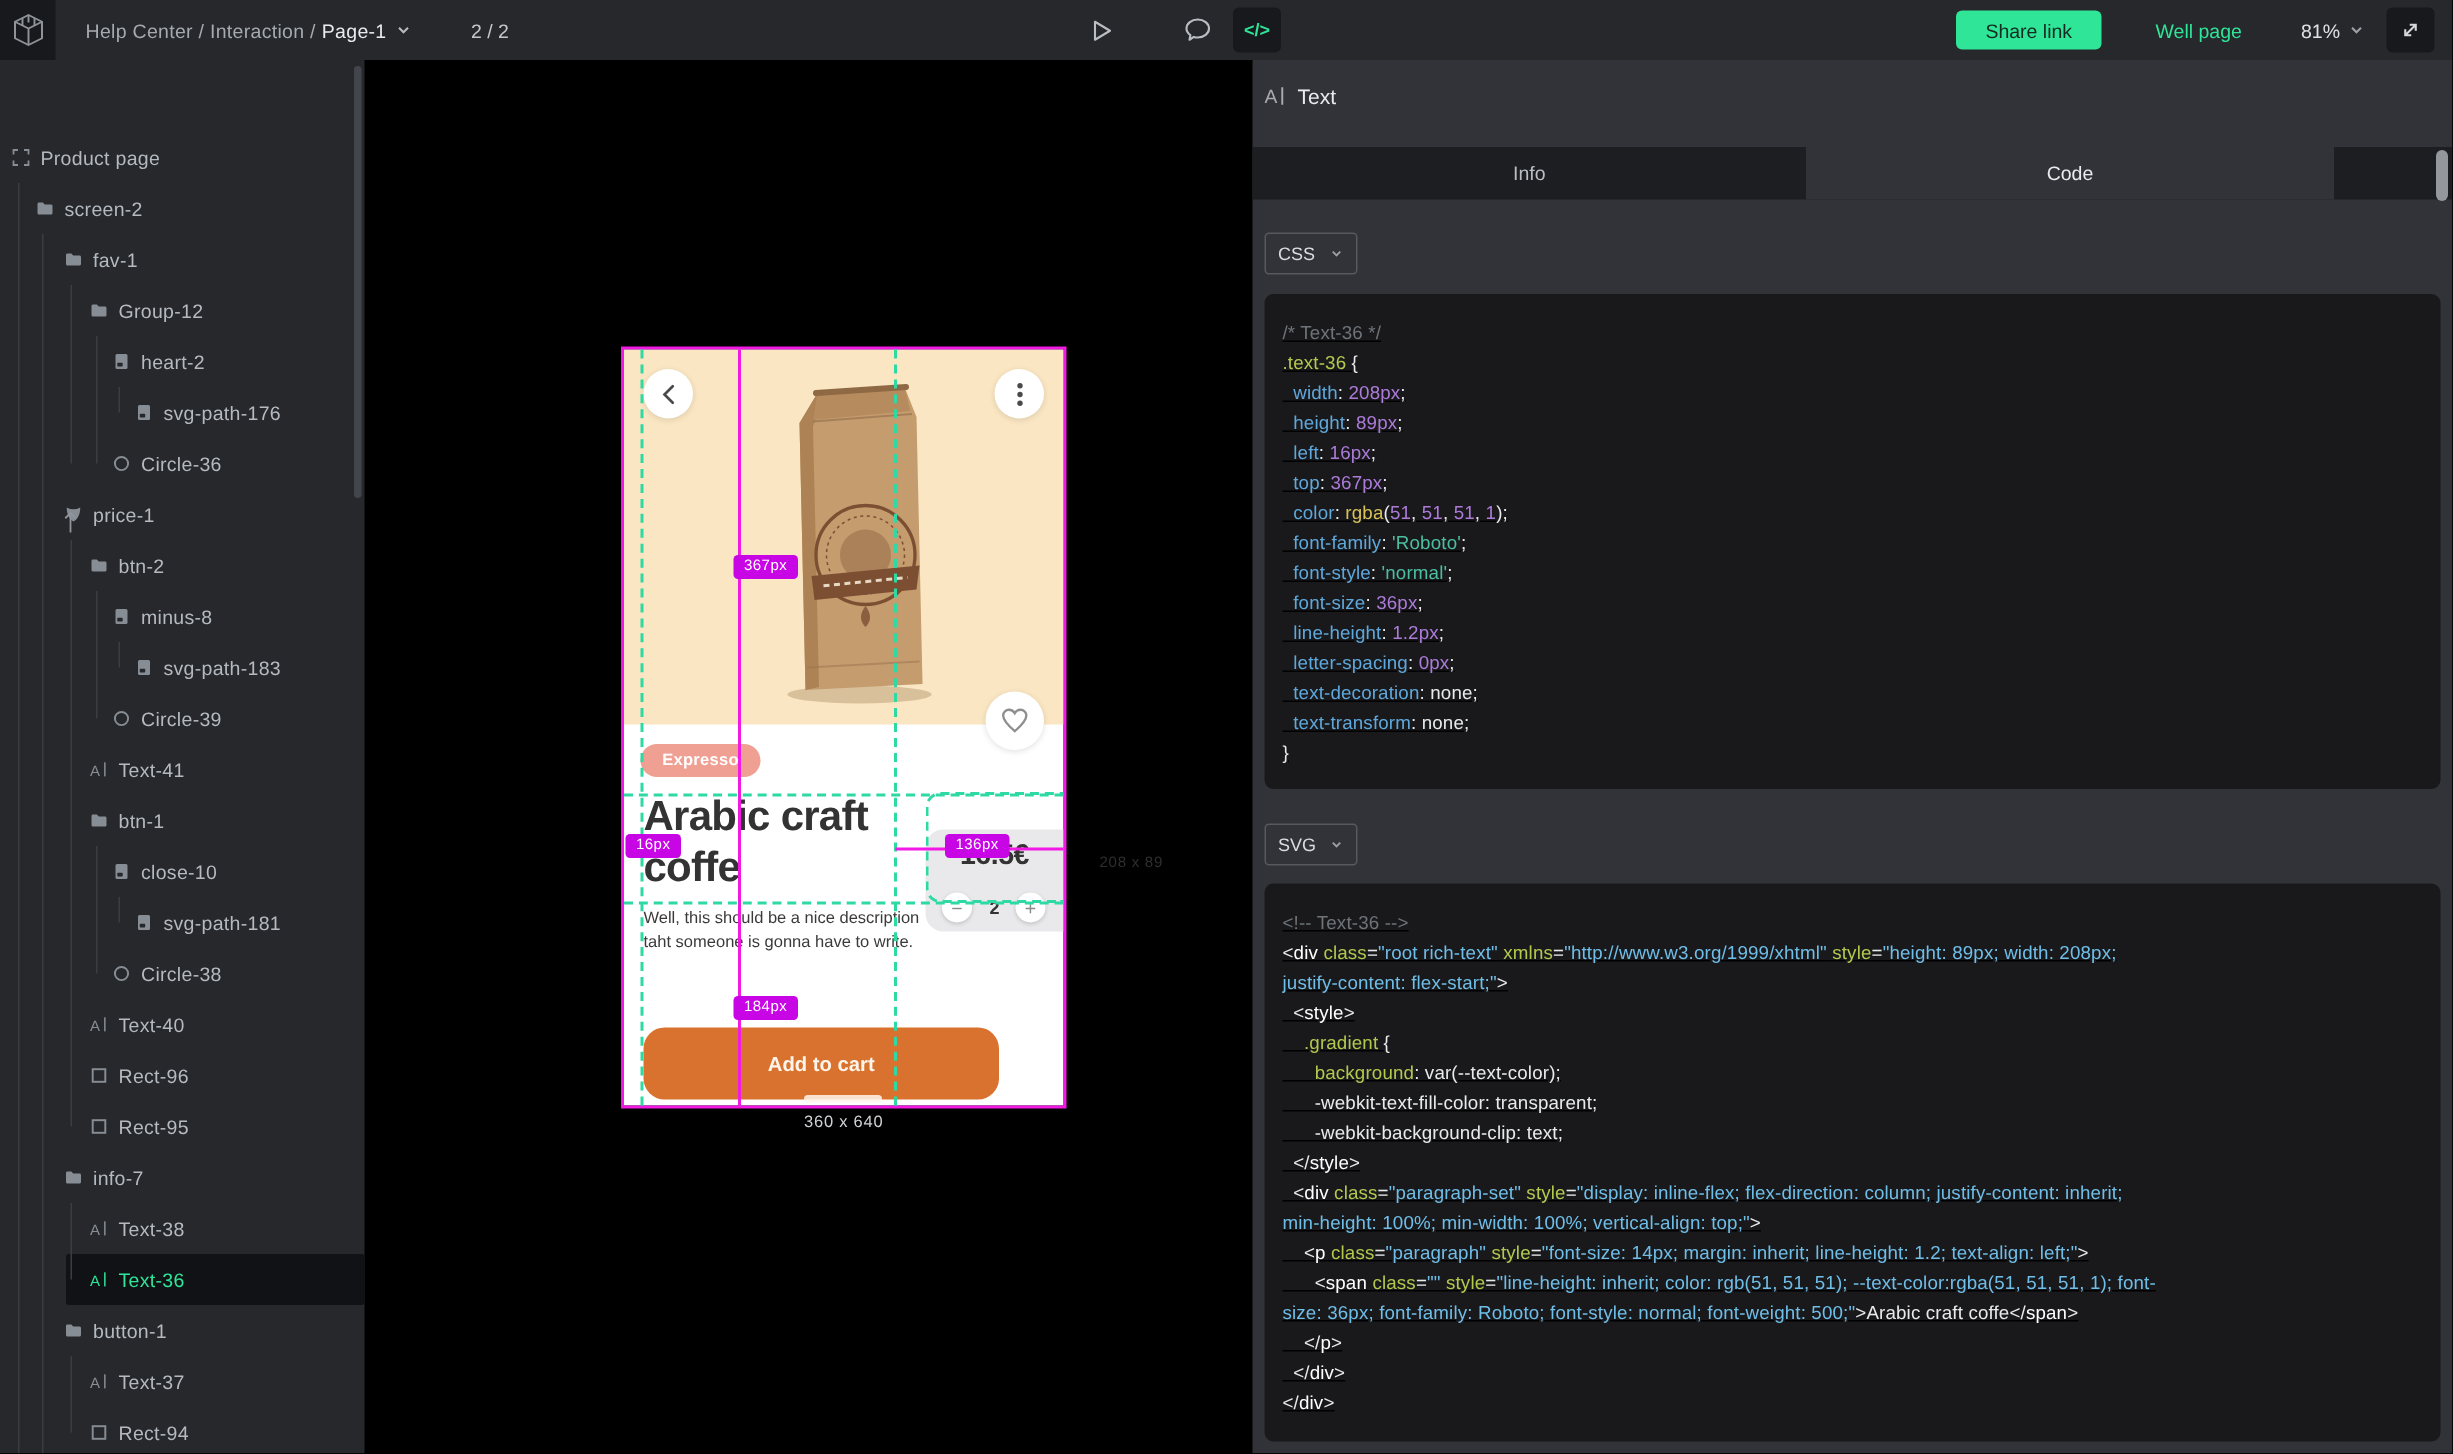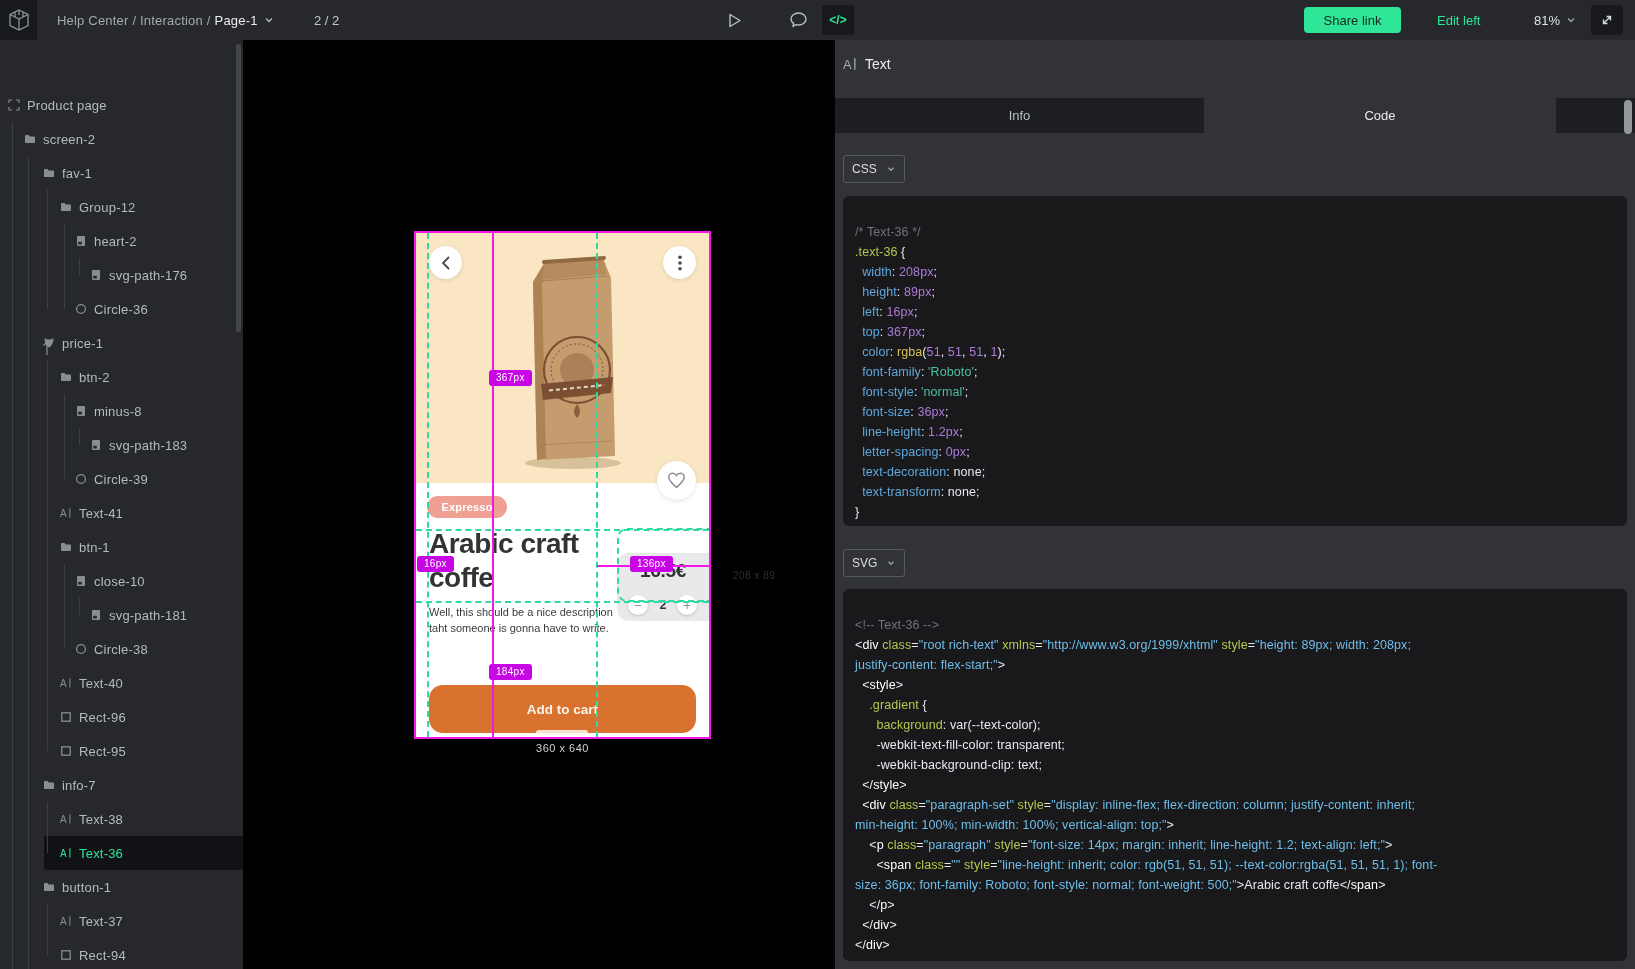--- a/index.html
+++ b/index.html
@@ -42,21 +42,21 @@
   #screen { position:absolute; left:173px; top:193px; width:293px; height:504px; background:#fff; outline:2px solid #F119E3; }
   #screen-clip { position:absolute; inset:0; overflow:hidden; }
   #img-area { position:absolute; left:0; top:0; width:293px; height:250px; background:#FAE6C2; }
   .round-btn { position:absolute; width:33px; height:33px; border-radius:50%; background:#fff; box-shadow:0 1px 4px rgba(0,0,0,.12); display:flex; align-items:center; justify-content:center; cursor:pointer; }
   #bag { position:absolute; left:95px; top:15px; }
   #fav-btn { left:241px; top:228px; width:39px; height:39px; }
   #tag-pill { position:absolute; left:11px; top:263px; width:80px; height:22px; background:#EFA093; border-radius:11px; color:#fff; font-size:11px; font-weight:700; display:flex; align-items:center; justify-content:center; letter-spacing:.2px; }
   #p-title { position:absolute; left:13px; top:294px; width:178px; font-size:28px; line-height:1.2; font-weight:700; color:#333; letter-spacing:-.5px; }
   #el-size { position:absolute; left:77px; top:353px; font-size:10px; color:#2F2F2F; letter-spacing:.5px; }
   .p-desc { position:absolute; left:13px; font-size:11px; color:#3A3A3A; white-space:nowrap; }
-  #cta { position:absolute; left:13px; top:452px; width:267px; height:48px; background:#D9722E; border:none; border-radius:14px; color:#FDF4EA; font-size:13.5px; font-weight:700; font-family:inherit; cursor:pointer; }
+  #cta { position:absolute; left:13px; top:452px; width:237px; height:48px; background:#D9722E; border:none; border-radius:14px; color:#FDF4EA; font-size:13.5px; font-weight:700; font-family:inherit; cursor:pointer; }
   #home-bar { position:absolute; left:120px; top:497px; width:52px; height:5px; border-radius:3px; background:rgba(255,246,236,.85); }
   #price-box { position:absolute; left:201px; top:300px; width:92px; height:68px; background:#E9E9EB; border-radius:12px 0 0 12px;margin-top:20px; }
   #price-val { position:absolute; left:0; top:7px; width:92px; text-align:center; font-size:19px; font-weight:800; color:#333; letter-spacing:-.3px; }
   .step-btn { position:absolute; top:42px; width:20px; height:20px; border-radius:50%; background:#fff; box-shadow:0 1px 3px rgba(0,0,0,.18); border:none; color:#8A8A8A; display:flex; align-items:center; justify-content:center; font-size:13px; cursor:pointer; font-family:inherit; }
   #qty { position:absolute; left:36px; top:45px; width:20px; text-align:center; font-size:12px; font-weight:700; color:#333; }
 
   .dash-v { position:absolute; top:193px; height:504px; width:0; border-left:2px dashed #2ED9A4; z-index:6; }
   .dash-h { position:absolute; left:173px; width:293px; height:0; border-top:2px dashed #2ED9A4; z-index:6; }
   #price-sel { position:absolute; left:374px; top:488px; width:92px; height:74px; border:2px dashed #2ED9A4; border-right:none; border-radius:10px 0 0 10px; z-index:6; }
   .mag-v { position:absolute; width:2px; background:#F119E3; z-index:7; }
@@ -69,21 +69,21 @@
   #el-header { position:absolute; left:8px; top:16px; display:flex; align-items:center; gap:8px; color:#E9EBED; font-size:14px; }
   #el-header .ic { color:#A6ACB2; display:flex; }
   #tab-row { position:absolute; left:0; top:58px; width:800px; height:35px; background:#1C1E21; }
   .tab { position:absolute; top:0; height:35px; display:flex; align-items:center; justify-content:center; font-size:13px; color:#B9BEC3; cursor:pointer; }
   #tab-info { left:0; width:369px; }
   #tab-code { left:369px; width:352px; background:#323338; color:#E9EBED; }
   .dropdown { position:absolute; left:8px; width:62px; height:28px; border:1px solid #56595E; border-radius:3px; background:transparent; color:#DADDE0; font-size:12px; display:flex; align-items:center; padding:0 8px; justify-content:space-between; cursor:pointer; }
   .dropdown .chev { color:#9BA1A6; display:flex; }
   #dd-css { top:115px; }
   #dd-svg { top:509px; }
-  .code-block { position:absolute; left:8px; width:784px; background:#19191C; border-radius:6px; padding:26px 12px; overflow:hidden; }
+  .code-block { position:absolute; left:8px; width:784px; background:#19191C; border-radius:6px; padding:16px 12px; overflow:hidden;text-decoration:underline; }
   #css-block { top:156px; height:330px; }
   #svg-block { top:549px; height:372px; }
   .code-line { font-size:12.5px; line-height:20px; white-space:pre; letter-spacing:.1px; }
   .tk-c { color:#6E7479; } .tk-s { color:#B3C94E; } .tk-p { color:#5FA8DC; }
   .tk-v { color:#AC7BD8; } .tk-f { color:#D8C25A; } .tk-t { color:#4CBFA2; }
   .tk-w { color:#E8EAED; } .tk-g { color:#ffffff; } .tk-a { color:#B3C94E; }
   .tk-q { color:#6FBEE8; } .tk-x { color:#E8EAED; }
   #panel-scroll { position:absolute; right:3px; top:60px; width:8px; height:34px; background:#94989D; border-radius:4px; }
 </style>
 </head>
@@ -116,21 +116,21 @@
     </div>
     <div class="tb-icon" id="btn-comment">
       <svg width="17" height="16" viewBox="0 0 17 16" fill="none" stroke="currentColor" stroke-width="1.4">
           <path d="M8.5 1 C12.6 1 16 3.7 16 7 C16 10.3 12.6 13 8.5 13 C7.6 13 6.7 12.9 5.9 12.6 L3 14.5 L3.6 11.4 C2 10.3 1 8.7 1 7 C1 3.7 4.4 1 8.5 1 Z" stroke-linejoin="round"></path>
         </svg>
     </div>
     <div class="tb-icon" id="btn-code">
       <span>&lt;/&gt;</span>
     </div>
     <button id="btn-share">Share link</button>
-    <div id="link-edit">Edit left</div>
+    <div id="link-edit">Well page</div>
     <div id="zoom-ctl">
       <span>81%</span>
       <span class="chev">
           <svg width="12" height="12" viewBox="0 0 12 12" fill="none" stroke="currentColor" stroke-width="1.4">
             <path d="M3 4.5 L6 7.5 L9 4.5"></path>
           </svg>
         </span>
     </div>
     <div class="tb-icon" id="btn-fullscreen">
       <svg width="14" height="14" viewBox="0 0 14 14" fill="none" stroke="currentColor" stroke-width="1.4">

